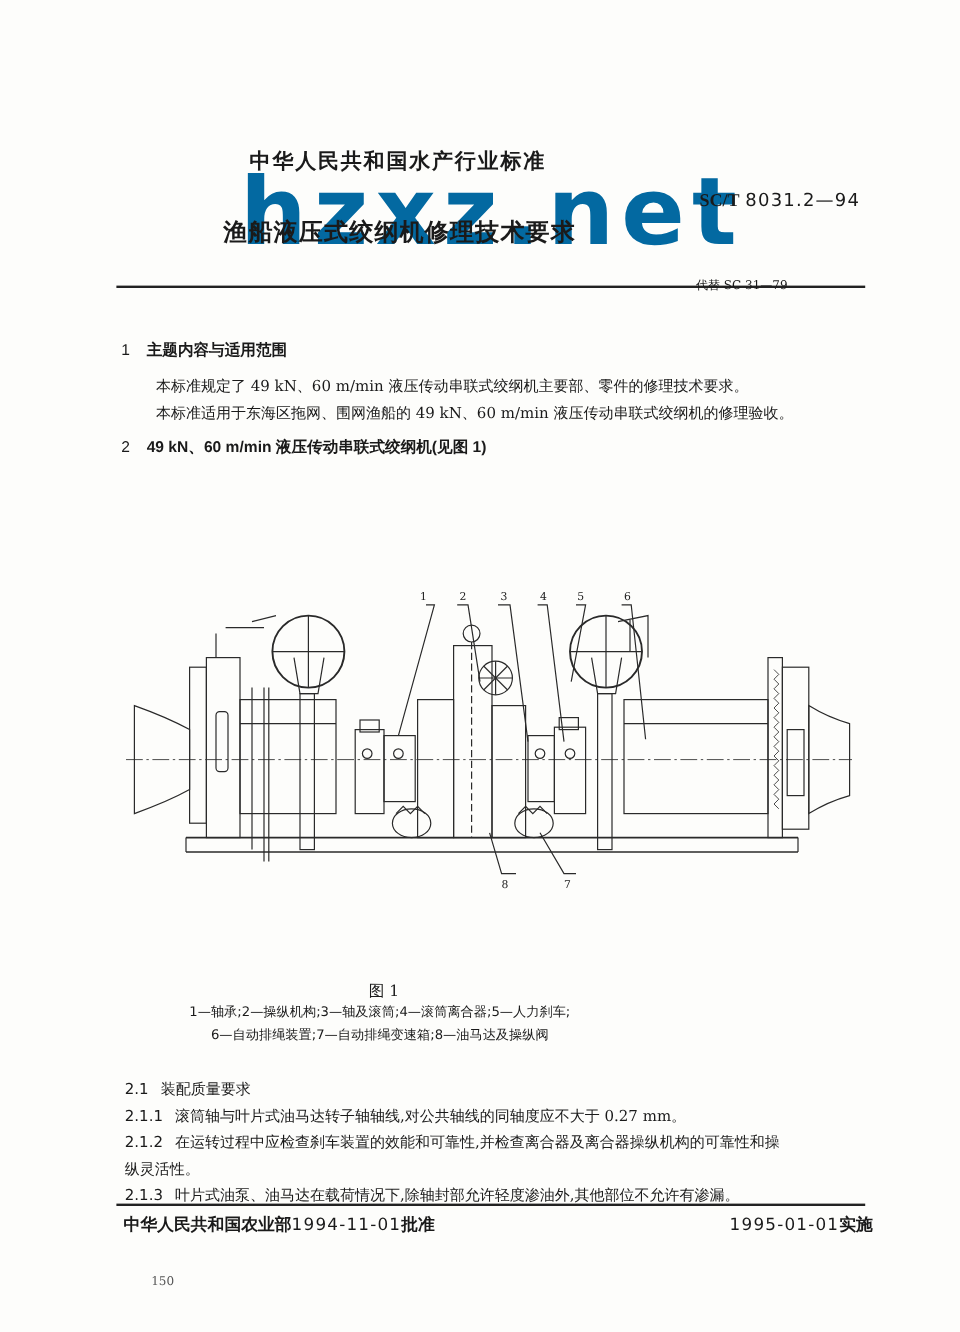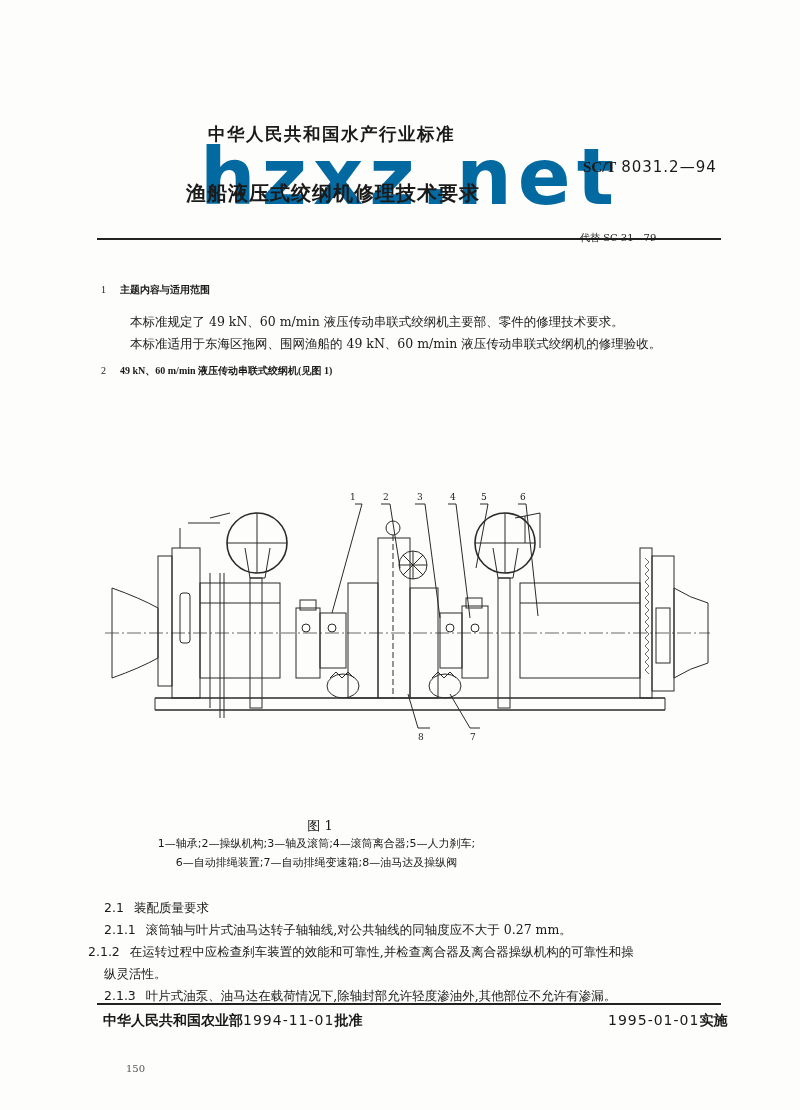--- a/index.html
+++ b/index.html
@@ -25,21 +25,21 @@
   .std-code {
     left: 583px; top: 158px; font-size: 15px; z-index: 1; white-space: nowrap;
   }
   .std-code .pre { font-weight: bold; font-family: "Liberation Serif", serif; text-align: center; }
   .std-code .num { font-family: "DejaVu Sans", sans-serif; letter-spacing: 1px; }
   .replaces { left: 580px; top: 203px; font-size: 10px; z-index: 1; margin-top: 28px; }
   .rule { height: 2px; background: #222; }
   .rule-top { left: 97px; top: 238px; width: 624px; }
   .rule-bottom { left: 97px; top: 1003px; width: 624px; }
 
-  .h1 { font-family: Liberation Serif, serif; font-size: 10px; font-weight: bold; white-space: nowrap; }
+  .h1 { font-family: Liberation Sans, sans-serif; font-size: 13px; font-weight: bold; white-space: nowrap; }
   .h1 .num { font-weight: normal; margin-right: 14px; }
   .para { font-size: 12.5px; white-space: nowrap; }
 
   .figure { left: 100px; top: 488px; width: 610px; height: 270px; }
   .fig-caption { left: 0; width: 640px; top: 817px; text-align: center; font-size: 13px; }
   .fig-legend { left: 0; width: 633px; text-align: center; font-size: 11px; font-family: "DejaVu Sans", sans-serif; }
 
   .sub { font-size: 12.5px; white-space: nowrap; }
   .sub .n { font-family: "DejaVu Sans", sans-serif; display: inline-block; margin-right: 10px; }
 
@@ -169,21 +169,21 @@
 <div class="abs fig-caption">图 1</div>
 <div class="abs fig-legend" style="top:836px;">1—轴承;2—操纵机构;3—轴及滚筒;4—滚筒离合器;5—人力刹车;</div>
 <div class="abs fig-legend" style="top:855px;">6—自动排绳装置;7—自动排绳变速箱;8—油马达及操纵阀</div>
 
 <div class="abs sub" style="left:104px; top:900px;">
   <span class="n">2.1</span><span>装配质量要求</span>
 </div>
 <div class="abs sub" style="left:104px; top:922px;">
   <span class="n">2.1.1</span><span>滚筒轴与叶片式油马达转子轴轴线,对公共轴线的同轴度应不大于 0.27 mm。</span>
 </div>
-<div class="abs sub" style="left:88px; top:944px;text-align:right;">
+<div class="abs sub" style="left:104px; top:944px;text-align:right;">
   <span class="n">2.1.2</span><span>在运转过程中应检查刹车装置的效能和可靠性,并检查离合器及离合器操纵机构的可靠性和操</span>
 </div>
 <div class="abs sub" style="left:104px; top:966px;">纵灵活性。</div>
 <div class="abs sub" style="left:104px; top:988px;">
   <span class="n">2.1.3</span><span>叶片式油泵、油马达在载荷情况下,除轴封部允许轻度渗油外,其他部位不允许有渗漏。</span>
 </div>
 
 <div class="abs rule rule-bottom"></div>
 
 <div class="abs footer-left">

